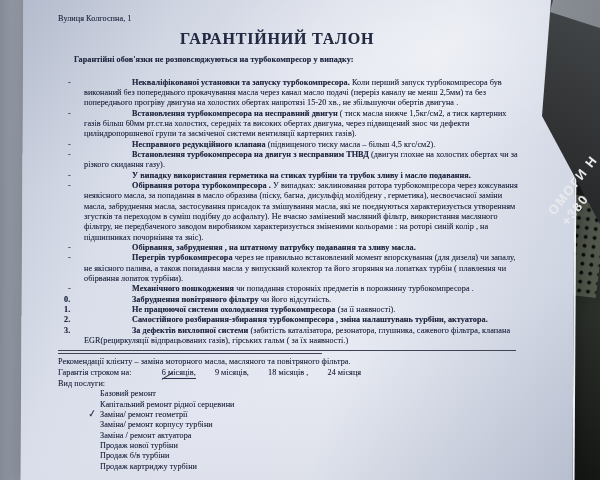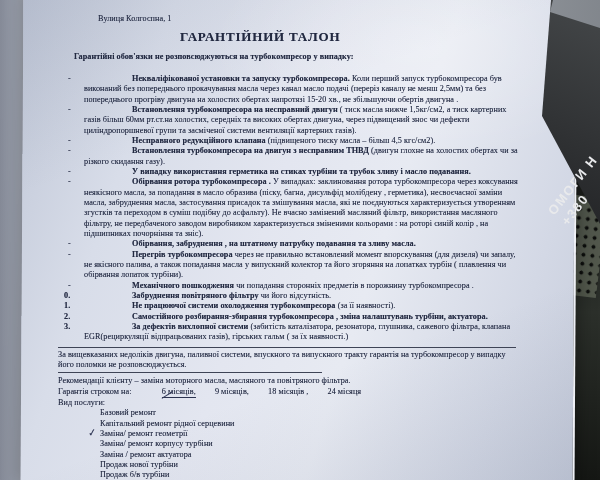--- a/index.html
+++ b/index.html
@@ -29,22 +29,22 @@
     clip-path:polygon(553px 0px,600px 0px,600px 28px,550px 12px);
     background:linear-gradient(90deg,#9ba0a8 0%,#c2c6cc 50%,#8d9299 100%);opacity:.85;}
   .wedge-text{position:absolute;left:544px;top:208px;width:150px;
     transform:rotate(-52deg);transform-origin:left top;
     font-family:"Liberation Sans",sans-serif;font-weight:bold;color:#e9eaec;
     font-size:13px;letter-spacing:1.5px;line-height:17px;white-space:nowrap;}
 
   .content{position:absolute;left:58px;top:14px;width:464px;color:#222940;
     font-size:8.2px;line-height:1.26;letter-spacing:.05px;
     text-shadow:0 0 .5px rgba(35,45,80,.45);}
-  .addr{margin-left:40px;}
-  .title{font-weight:bold;font-size:13px;letter-spacing:.8px;margin:5px 0 6px 122px;}
+  .addr{}
+  .title{font-weight:bold;font-size:16px;letter-spacing:.8px;margin:5px 0 6px 122px;}
   .intro{font-weight:bold;margin-left:16px;margin-bottom:12px;}
   .li{position:relative;padding-left:26px;}
   .li .marker{position:absolute;left:10px;top:0;}
   .nli{position:relative;padding-left:26px;font-weight:normal;}
   .nli .num{position:absolute;left:6px;top:0;font-weight:bold;}
   b{font-weight:bold;padding-left:48px;}
   .rule1{width:458px;border-top:1.1px solid #3e4456;margin:4px 0 2px;}
   .rule2{width:264px;border-top:1.1px solid #3e4456;margin:2px 0 3px;}
   .rec{margin-top:2px;font-family:Liberation Serif, serif;}
   .warranty .opt{margin-right:17px;position:relative;display:inline-block;}
@@ -136,21 +136,20 @@
       <b>Самостійного розбирання-збирання турбокомпресора , зміна налаштувань турбіни, актуатора.</b>
       <span></span>
     </div>
     <div class="nli">
       <span class="num">3.</span>
       <b>За дефектів вихлопної системи</b>
       <span>(забитість каталізатора, резонатора, глушника, сажевого фільтра, клапана EGR(рециркуляції відпрацьованих газів), гірських гальм ( за їх наявності.)</span>
     </div>
 
     <div class="rule1"></div>
-    <div class="note">За вищевказаних недоліків двигуна, паливної системи, впускного та випускного тракту гарантія на турбокомпресор у випадку його поломки не розповсюджується.</div>
     <div class="rule2"></div>
 
     <div class="rec">Рекомендації клієнту – заміна моторного масла, масляного та повітряного фільтра.</div>
 
     <div class="warranty">
       <span>Гарантія строком на:</span>
       <span class="wsp"></span>
       <span class="opt">
         <span class="slash-icon"></span>
         <span class="uline">6 місяців,</span>

